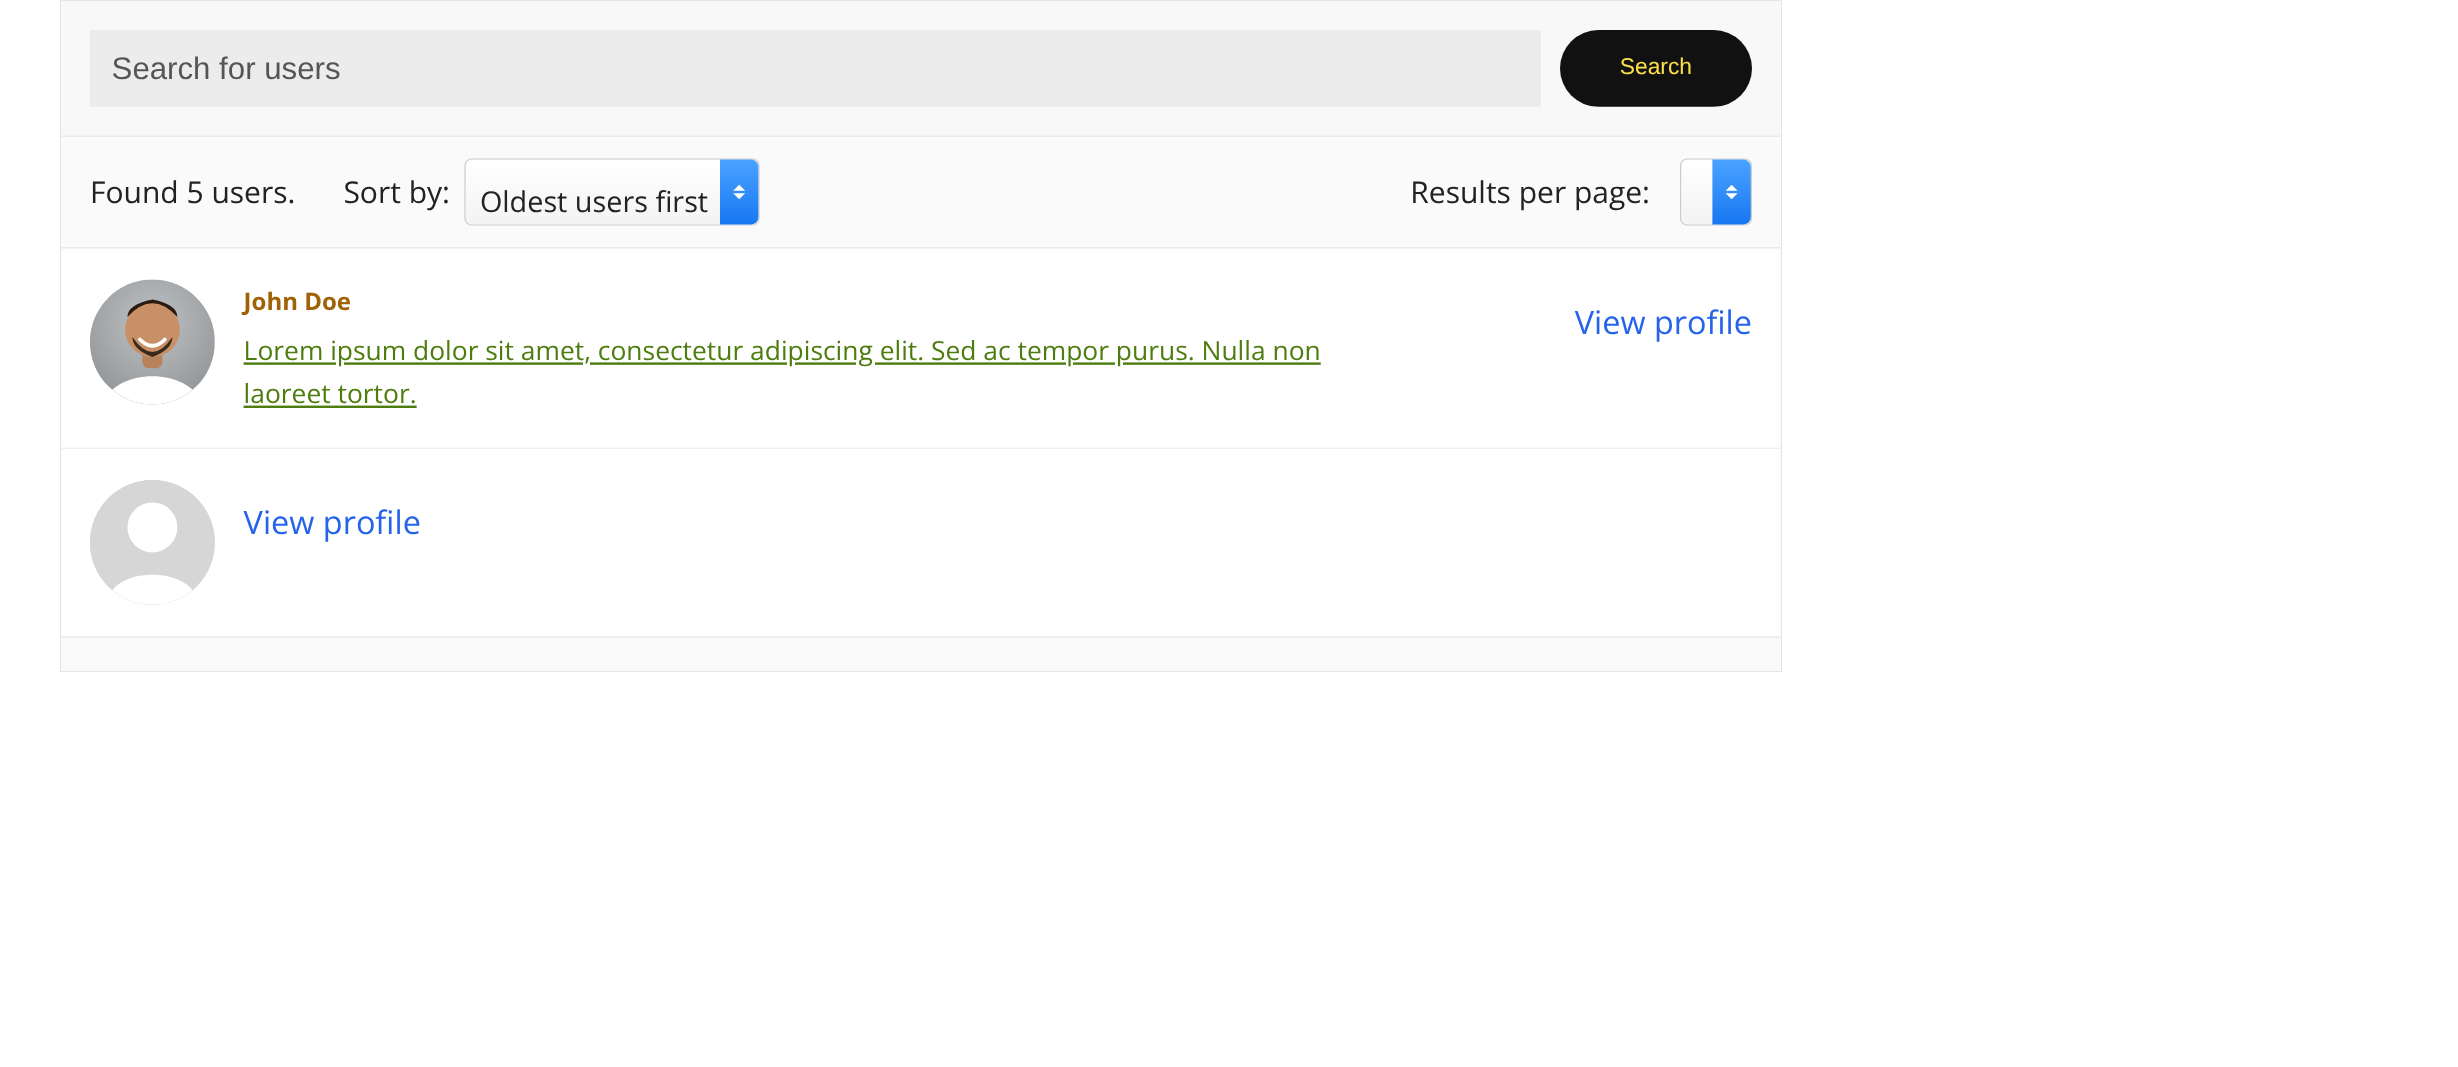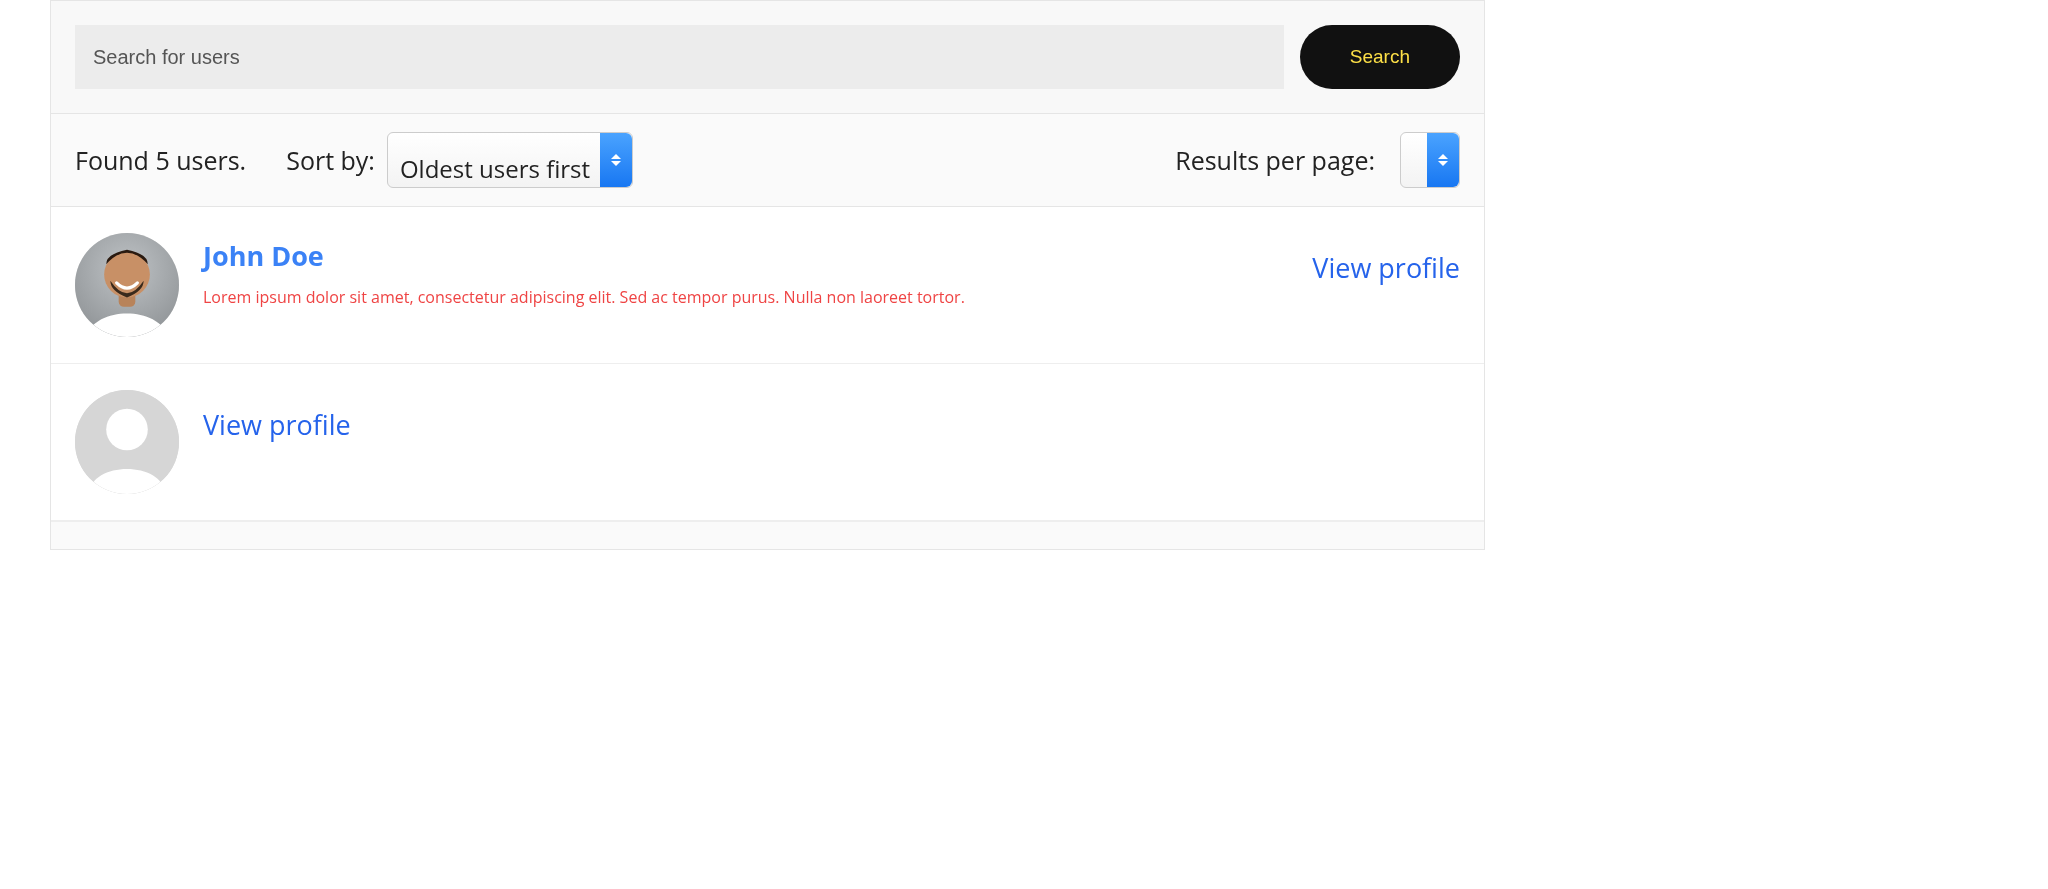--- a/index.html
+++ b/index.html
@@ -31,21 +31,21 @@
     gap: 16px;
   }
   .search-input-wrap {
     flex: 1;
   }
   .search-input {
     width: 100%;
     height: 64px;
     border: none;
     background: #ececec;
-    font-size: 20px;
+    font-size: 26px;
     padding: 0 18px;
     outline: none;
     color: #333;
   }
   .search-input::placeholder { color: #555; }
   .search-button {
     height: 64px;
     padding: 0 50px;
     border: none;
     border-radius: 32px;
@@ -132,31 +132,32 @@
   .avatar.placeholder {
     display: flex;
     align-items: flex-end;
     justify-content: center;
   }
   .avatar.placeholder .silhouette {
     fill: #fff;
   }
   .result-main { flex: 1; min-width: 0; }
   .result-name {
-    font-size: 27px;
+    font-size: 20px;
     font-weight: 700;
-    color: #3b82f6;
+    color: #a16207;
     margin: 4px 0 10px 0;
     cursor: pointer;
   }
   .result-bio {
-    font-size: 16px;
+    font-size: 22px;
     line-height: 1.65;
-    color: #ef4444;
+    color: #4d7c0f;
     max-width: 900px;
+    text-decoration: underline;
   }
   .result-action {
     font-size: 27px;
     font-weight: 400;
     color: #2563eb;
     cursor: pointer;
     white-space: nowrap;
     margin-top: 16px;
   }
 

